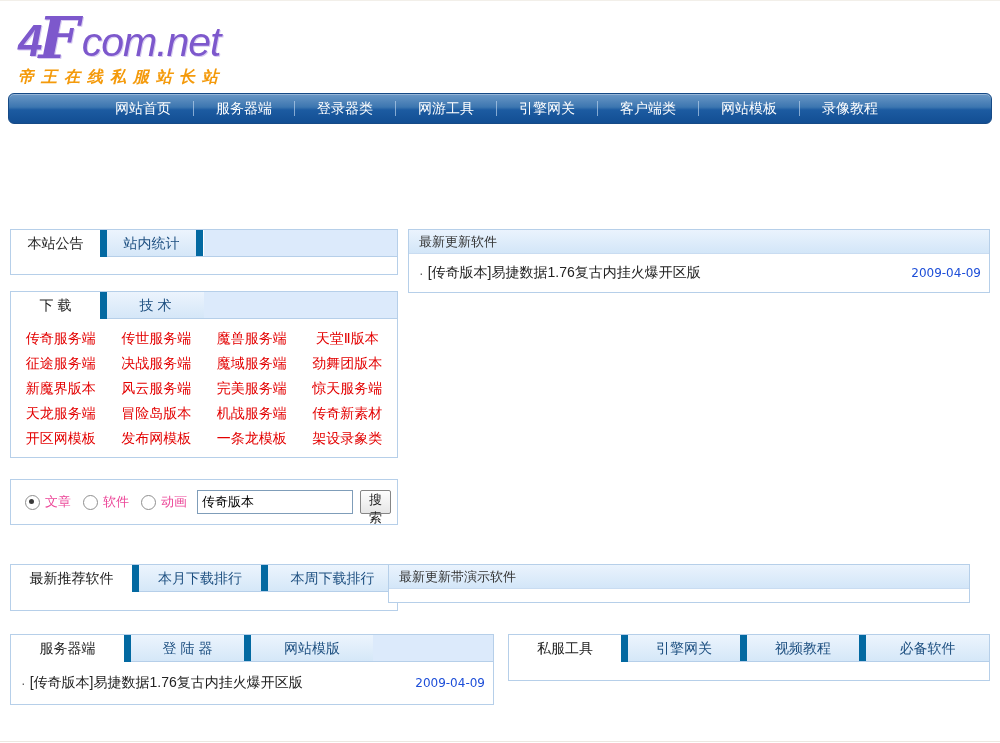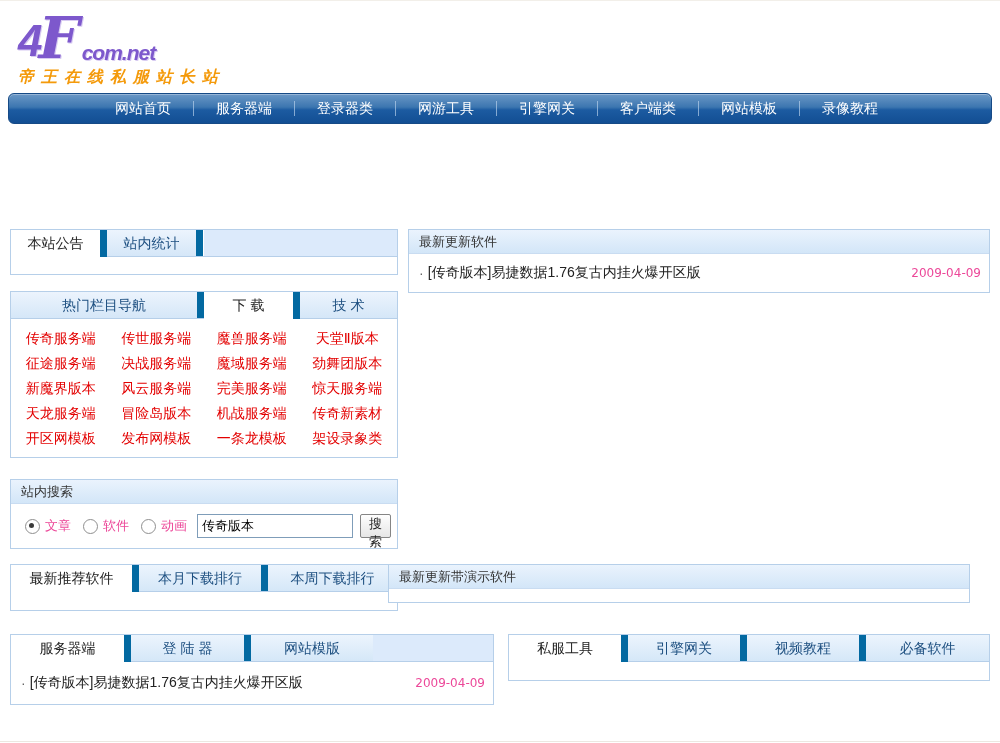--- a/index.html
+++ b/index.html
@@ -6,21 +6,21 @@
   body{
     width:1000px;height:743px;position:relative;background:#fff;
     font-family:"Liberation Sans","DejaVu Sans",sans-serif;
     overflow:hidden;border-top:1px solid #f2efe9;box-sizing:border-box;
   }
   
   .logo{position:absolute;left:18px;top:8px;}
   .logo-line1{display:flex;align-items:flex-end;color:#7d58cc;line-height:1;}
   .logo-4{font-size:44px;font-weight:bold;font-style:italic;text-shadow:1px 1px 0 #d8ccf2;}
   .logo-f{font-family:"DejaVu Serif","Liberation Serif",serif;font-size:58px;font-weight:bold;font-style:italic;margin:0 0 -4px -4px;text-shadow:1px 1px 0 #d8ccf2;}
-  .logo-domain{font-size:21px;font-weight:bold;font-style:italic;letter-spacing:-1px;margin-left:2px;text-shadow:1px 1px 0 #d8ccf2;}
+  .logo-domain{font-size:41px;font-weight:normal;font-style:italic;letter-spacing:-1px;margin-left:2px;text-shadow:1px 1px 0 #d8ccf2;}
   .logo-slogan{margin-top:4px;color:#f49a0b;font-weight:bold;font-size:16px;letter-spacing:7px;font-style:italic;}
   
   .nav{
     position:absolute;left:8px;top:92px;width:984px;height:31px;box-sizing:border-box;
     border:1px solid #164a86;border-radius:6px;
     background:linear-gradient(#6b98c6 0%,#3c76b0 45%,#1c5ba1 55%,#124e93 100%);
     box-shadow:inset 0 1px 0 rgba(255,255,255,.3);
     display:flex;align-items:center;padding-left:84px;
   }
   .nav-item{width:100px;text-align:center;color:#fff;font-size:14px;cursor:pointer;white-space:nowrap;}
@@ -40,21 +40,21 @@
     background:linear-gradient(#eaf3fd,#d3e6f8);border-bottom:1px solid #c9dcf1;
   }
   .panel-body{background:#fff;}
   
   .links{display:grid;grid-template-columns:repeat(4,1fr);padding:7px 2px 6px 2px;}
   .link{color:#e30000;font-size:14px;line-height:25px;text-align:center;cursor:pointer;white-space:nowrap;}
   
   .item{display:flex;align-items:center;height:38px;padding:0 8px 0 10px;font-size:14px;color:#222;}
   .item .bullet{color:#666;margin-right:4px;font-size:14px;}
   .item .itext{cursor:pointer;}
-  .item .date{margin-left:auto;color:#ec4899;font-size:12px;font-family:"DejaVu Sans",sans-serif;}
+  .item .date{margin-left:auto;color:#1d4ed8;font-size:12px;font-family:"DejaVu Sans",sans-serif;}
   
   .search-row{display:flex;align-items:center;padding:10px 6px;}
   .radio{width:13px;height:13px;border:1px solid #8f8f8f;border-radius:50%;background:#fff;display:inline-block;position:relative;margin:0 5px 0 8px;flex:0 0 auto;cursor:pointer;}
   .radio.checked::after{content:"";position:absolute;left:3px;top:3px;width:5px;height:5px;border-radius:50%;background:#3a3a3a;}
   .radio-label{color:#ec4899;font-size:13px;margin-right:4px;cursor:pointer;white-space:nowrap;}
   .search-input{width:146px;height:20px;border:1px solid #7f9db9;font-size:13px;padding:1px 4px;margin-left:6px;font-family:"Liberation Sans",sans-serif;}
   .search-btn{margin-left:7px;height:24px;padding:0 7px;font-size:13px;color:#222;border:1px solid #858585;background:linear-gradient(#fefefe,#e6e6e6);border-radius:2px;cursor:pointer;font-family:"Liberation Sans",sans-serif;}
   .bottom-line{position:absolute;left:0;top:740px;width:1000px;height:0;border-top:1px solid #ece8e1;}
 </style>
 </head>
@@ -91,21 +91,20 @@
   <div class="tabbar">
     <div class="tab active" style="width:96px">本站公告</div>
     <div class="tab" style="width:96px">站内统计</div>
     <div class="tab-rest"></div>
   </div>
   <div class="panel-body" style="height:17px"></div>
 </div>
 
 <div class="panel" style="left:10px;top:290px;width:388px;">
   <div class="tabbar">
-    <div class="tab" style="width:193px">热门栏目导航</div>
     <div class="tab active" style="width:96px">下 载</div>
     <div class="tab" style="width:97px;border-right:none;">技 术</div>
   </div>
   <div class="panel-body links">
     <span class="link">传奇服务端</span>
     <span class="link">传世服务端</span>
     <span class="link">魔兽服务端</span>
     <span class="link">天堂Ⅱ版本</span>
     <span class="link">征途服务端</span>
     <span class="link">决战服务端</span>
@@ -120,21 +119,20 @@
     <span class="link">机战服务端</span>
     <span class="link">传奇新素材</span>
     <span class="link">开区网模板</span>
     <span class="link">发布网模板</span>
     <span class="link">一条龙模板</span>
     <span class="link">架设录象类</span>
   </div>
 </div>
 
 <div class="panel" style="left:10px;top:478px;width:388px;">
-  <div class="hdr">站内搜索</div>
   <div class="search-row">
     <span class="radio checked"></span>
     <span class="radio-label">文章</span>
     <span class="radio"></span>
     <span class="radio-label">软件</span>
     <span class="radio"></span>
     <span class="radio-label">动画</span>
     <input class="search-input" type="text" value="传奇版本" style="">
     <button class="search-btn">搜索</button>
   </div>

